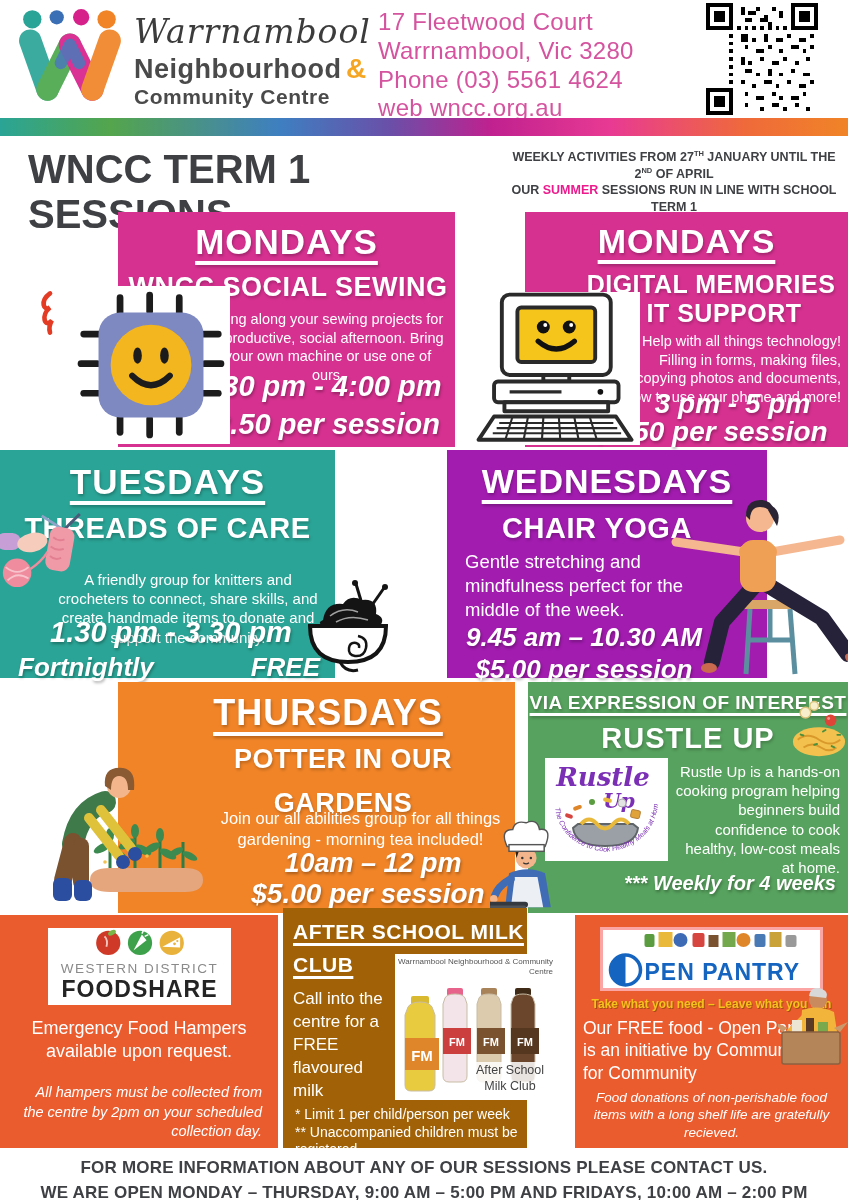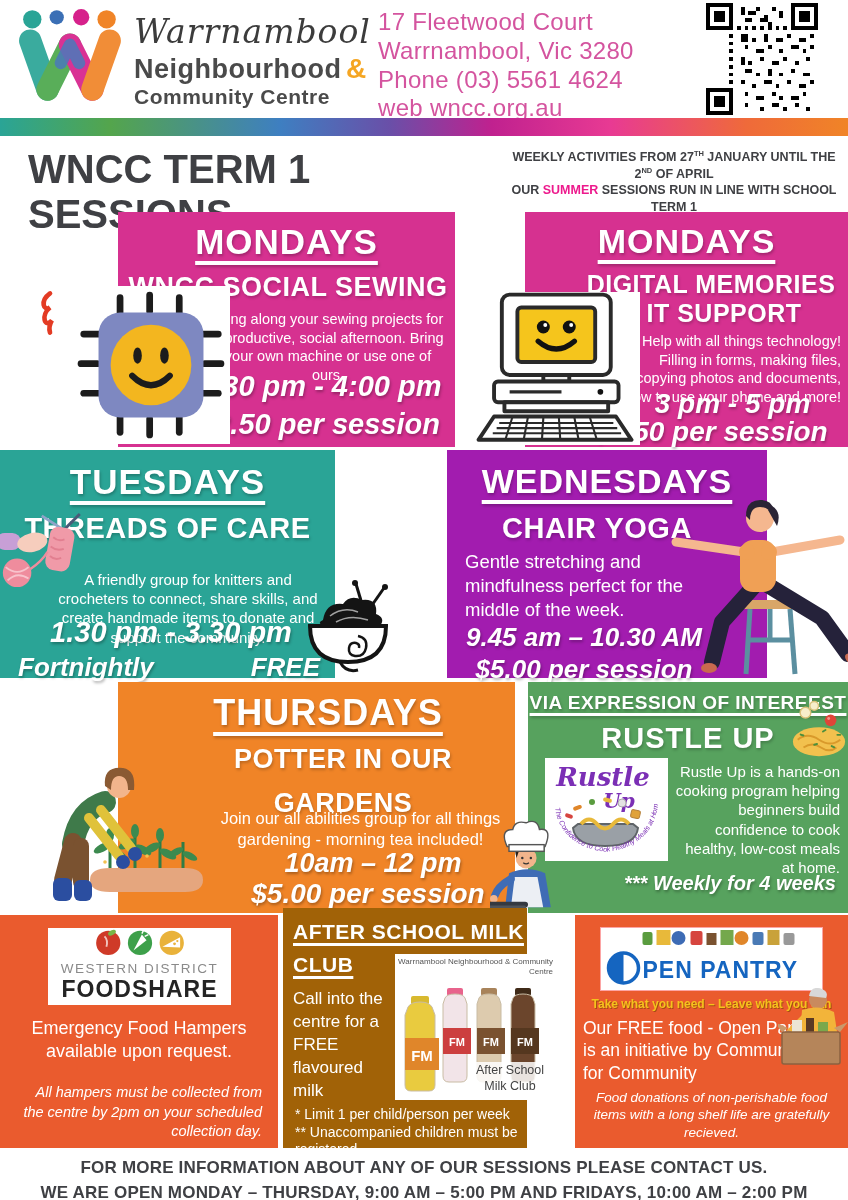--- a/index.html
+++ b/index.html
@@ -469,21 +469,21 @@
       </svg>
       <div class="abs" style="right:2px;bottom:6px;width:82px;font-size:12.5px;color:#444;text-align:center;background:rgba(255,255,255,.85);line-height:1.3;">After School Milk Club</div>
     </div>
     <div class="desc abs" style="left:12px;top:198px;width:272px;font-size:14px;line-height:1.25;">
       <div>* Limit 1 per child/person per week</div>
       <div>** Unaccompanied children must be registered</div>
     </div>
   </div>
 
   <div id="pan-card" class="card">
-    <div class="whitebox" style="left:25px;top:12px;width:223px;height:64px;border:1px solid #fca5a5;">
+    <div class="whitebox" style="left:25px;top:12px;width:223px;height:64px;border:3px solid #fca5a5;">
       <svg width="221" height="62" viewBox="0 0 210 62">
         <g>
           <rect x="36" y="4" width="10" height="13" rx="2" fill="#5a9c3f"></rect>
           <rect x="50" y="2" width="14" height="15" fill="#e8b93a"></rect>
           <circle cx="72" cy="10" r="7" fill="#3d6bb5"></circle>
           <rect x="84" y="3" width="12" height="14" rx="2" fill="#d6453f"></rect>
           <rect x="100" y="5" width="10" height="12" fill="#7a5230"></rect>
           <rect x="114" y="2" width="13" height="15" fill="#74a84c"></rect>
           <circle cx="135" cy="10" r="7" fill="#e0862a"></circle>
           <rect x="146" y="4" width="11" height="13" rx="2" fill="#4a7ab5"></rect>

